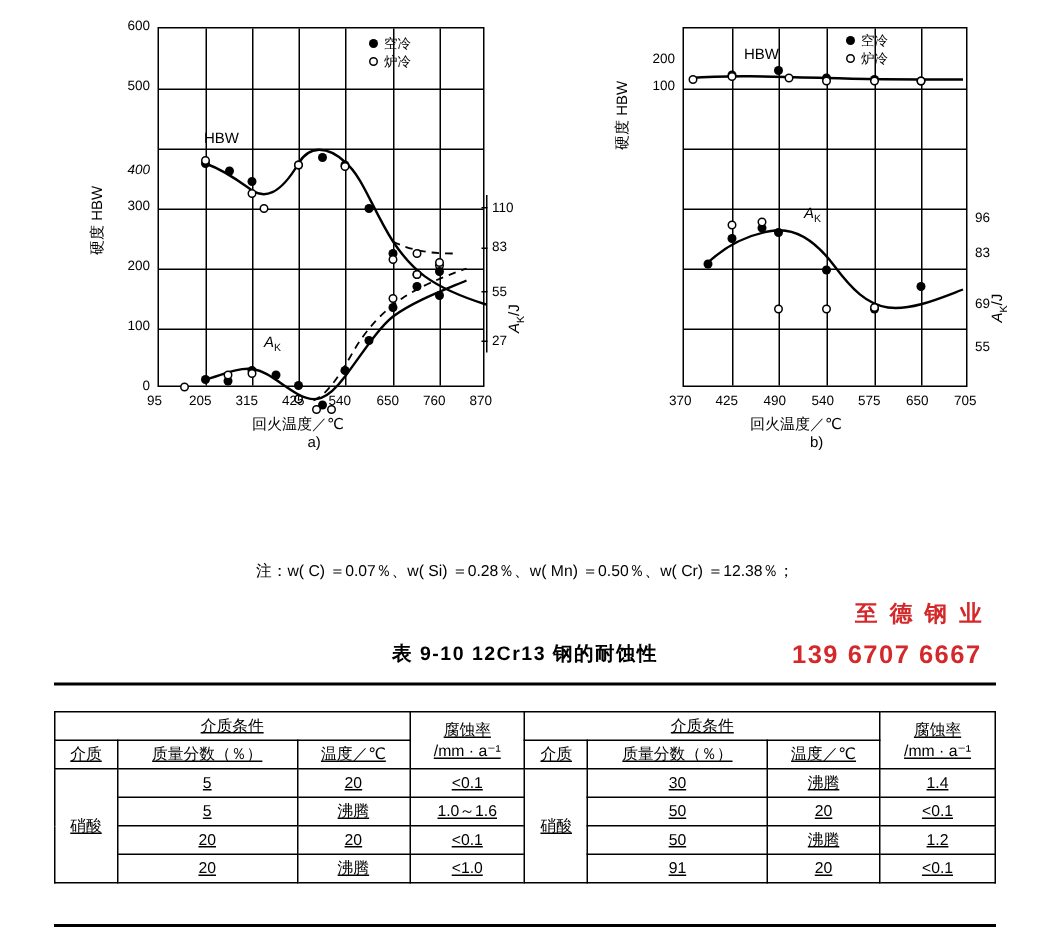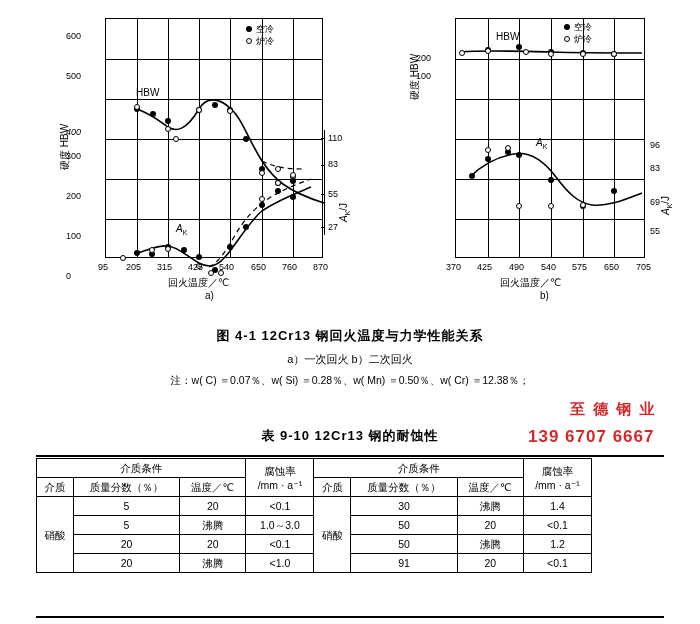--- a/index.html
+++ b/index.html
@@ -11,21 +11,21 @@
   .wrap{position:absolute;inset:0;}
 
   
   .chart{position:absolute;}
   .plot{position:absolute;border:1.5px solid #000;box-sizing:border-box;background:#fff;}
   .gl{position:absolute;background:#000;}
   .gl.v{width:1px;top:0;bottom:0;}
   .gl.h{height:1px;left:0;right:0;}
   .tick{position:absolute;background:#000;}
   .axlbl{position:absolute;font-size:9px;white-space:nowrap;}
-  .ytick{position:absolute;font-size:9px;text-align:left;white-space:nowrap;margin-top:19px;}
+  .ytick{position:absolute;font-size:9px;text-align:right;white-space:nowrap;}
   .ytickR{position:absolute;font-size:9px;text-align:left;white-space:nowrap;}
   .axtitle{position:absolute;font-size:10px;white-space:nowrap;}
   .axtitle.vert{transform:rotate(-90deg);transform-origin:left top;}
   .sublabel{position:absolute;font-size:10px;white-space:nowrap;}
 
   .legend{position:absolute;font-size:9px;line-height:12px;}
   .legend .row{display:flex;align-items:center;gap:4px;height:12px;}
   .dotf{width:6px;height:6px;border-radius:50%;background:#000;display:inline-block;}
   .doto{width:6px;height:6px;border-radius:50%;border:1px solid #000;background:#fff;display:inline-block;box-sizing:border-box;}
 
@@ -264,32 +264,30 @@
     <div class="axlbl" style="left:212px;top:262px;">575</div>
     <div class="axlbl" style="left:244px;top:262px;">650</div>
     <div class="axlbl" style="left:276px;top:262px;">705</div>
 
     <div class="axtitle" style="left:140px;top:276px;">回火温度／℃</div>
     <div class="axtitle vert" style="left:48px;top:100px;">硬度 HBW</div>
     <div class="axtitle vert" style="left:300px;top:215px;"><i>A</i><span class="sub">K</span>/J</div>
     <div class="sublabel" style="left:180px;top:290px;">b)</div>
   </div>
 
-  <div class="cap cap-main" style="top:327px;">图 4-1    12Cr13 钢回火温度与力学性能关系</div>
-  <div class="cap cap-sub" style="top:352px;">a）一次回火  b）二次回火</div>
   <div class="cap cap-note" style="top:374px;">注：w( C) ＝0.07％、w( Si) ＝0.28％、w( Mn) ＝0.50％、w( Cr) ＝12.38％；</div>
 
   <div class="wm wm1" style="left:570px;top:400px;">至 德 钢 业</div>
   <div class="wm wm2" style="left:528px;top:427px;">139 6707 6667</div>
 
   <div class="tbl-title" style="top:427px;">表 9-10    12Cr13 钢的耐蚀性</div>
 
   <div class="topline" style="left:36px;top:455px;width:628px;"></div>
 
-  <table class="t" style="left:36px;top:458px;width:556px;">
+  <table class="t" style="left:36px;top:474px;width:628px;text-decoration:underline;">
     <tbody>
         <tr>
       <td class="hd" colspan="3">介质条件</td>
       <td class="hd" rowspan="2">
         <span>腐蚀率</span><br>
         <span>/mm · a⁻¹</span>
       </td>
       <td class="hd" colspan="3">介质条件</td>
       <td class="hd" rowspan="2">
         <span>腐蚀率</span><br>
@@ -311,21 +309,21 @@
       <td>20</td>
       <td>&lt;0.1</td>
       <td rowspan="4">硝酸</td>
       <td>30</td>
       <td>沸腾</td>
       <td>1.4</td>
     </tr>
     <tr>
       <td>5</td>
       <td>沸腾</td>
-      <td>1.0～3.0</td>
+      <td>1.0～1.6</td>
       <td>50</td>
       <td>20</td>
       <td>&lt;0.1</td>
     </tr>
     <tr>
       <td>20</td>
       <td>20</td>
       <td>&lt;0.1</td>
       <td>50</td>
       <td>沸腾</td>

